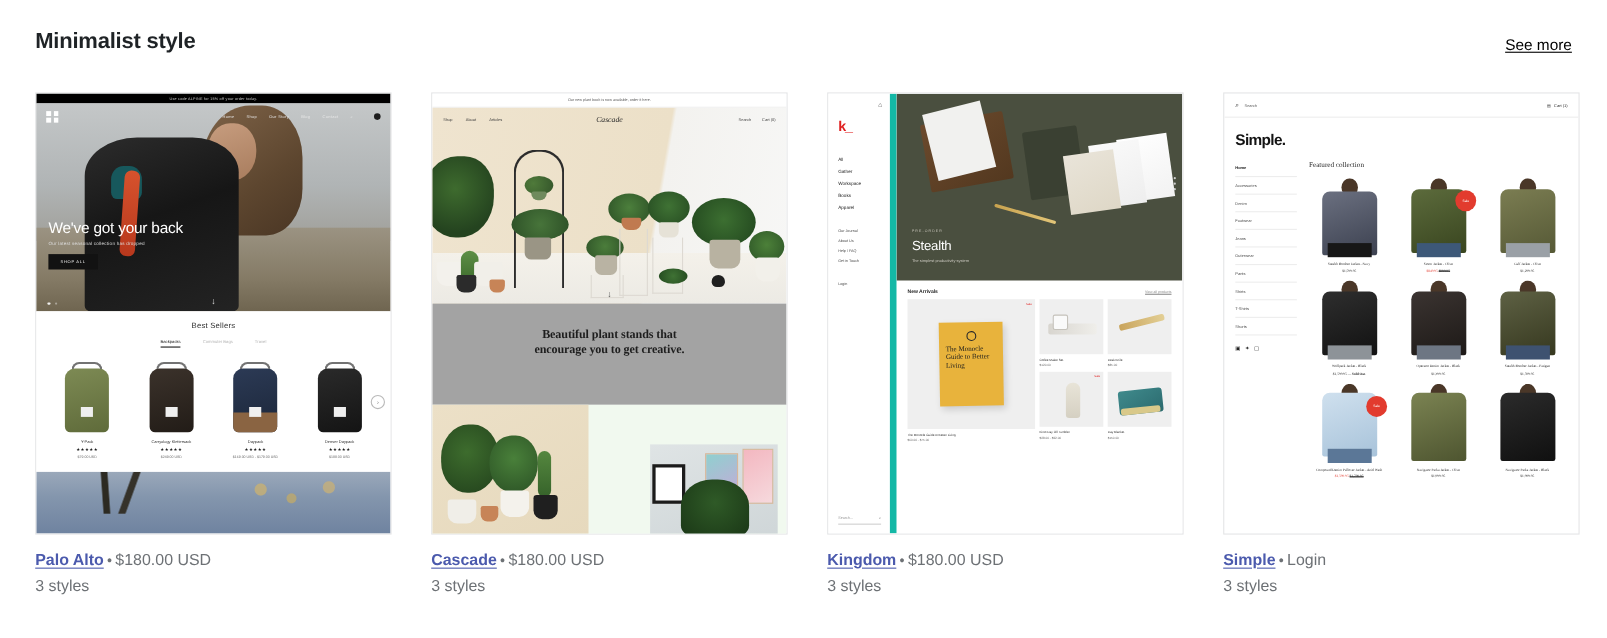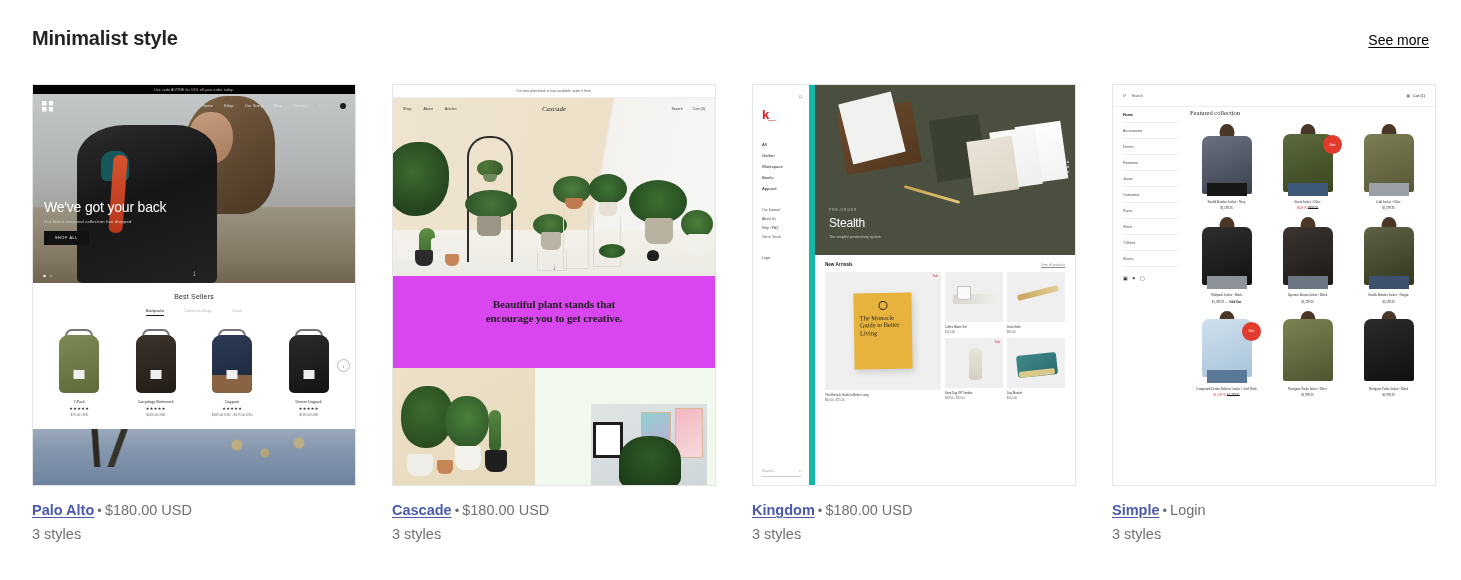--- a/index.html
+++ b/index.html
@@ -235,21 +235,21 @@
   .cs-nav .right { margin-left:auto; display:flex; gap:10px; }
   .cs-arch {
     position:absolute; left:74px; top:38px; width:42px; height:124px;
     border:2px solid #2c2c2c; border-radius:21px 21px 0 0; border-bottom:0;
   }
   .cs-plant { position:absolute; border-radius:50%; }
   .cs-pot { position:absolute; border-radius:2px 2px 6px 6px; }
   .cs-stand { position:absolute; border:1px solid #ddd9d2; }
   .cs-down { position:absolute; left:50%; bottom:4px; transform:translateX(-50%); color:#555; font-size:8px; }
 
-  .cs-mid { background:#d946ef; height:92px; position:relative; }
+  .cs-mid { background:#a3a3a3; height:92px; position:relative; }
   .cs-quote {
     text-align:center; padding-top:22px;
     font-family:"Liberation Serif", serif; font-weight:700;
     font-size:11px; color:#1e1e1e; line-height:13.5px; letter-spacing:-.1px;
   }
   .cs-bottom { height:120px; background:#f1f9ef; position:relative; }
   .cs-img-a {
     position:absolute; left:0; top:0; width:142px; height:120px;
     background: linear-gradient(150deg,#ece0c7,#e6d9bd);
     overflow:hidden;
@@ -698,20 +698,21 @@
 
           <div class="sp-top">
             <span class="mag">⌕</span>
             <span>Search</span>
             <span class="cart">
               <span>▤</span>
               <span>Cart (1)</span>
             </span>
           </div>
 
+          <div class="sp-logo">Simple.</div>
 
           <div class="sp-body">
             <div class="sp-side">
               <div class="it active">Home</div>
               <div class="it">Accessories</div>
               <div class="it">Denim</div>
               <div class="it">Footwear</div>
               <div class="it">Jeans</div>
               <div class="it">Outerwear</div>
               <div class="it">Pants</div>

